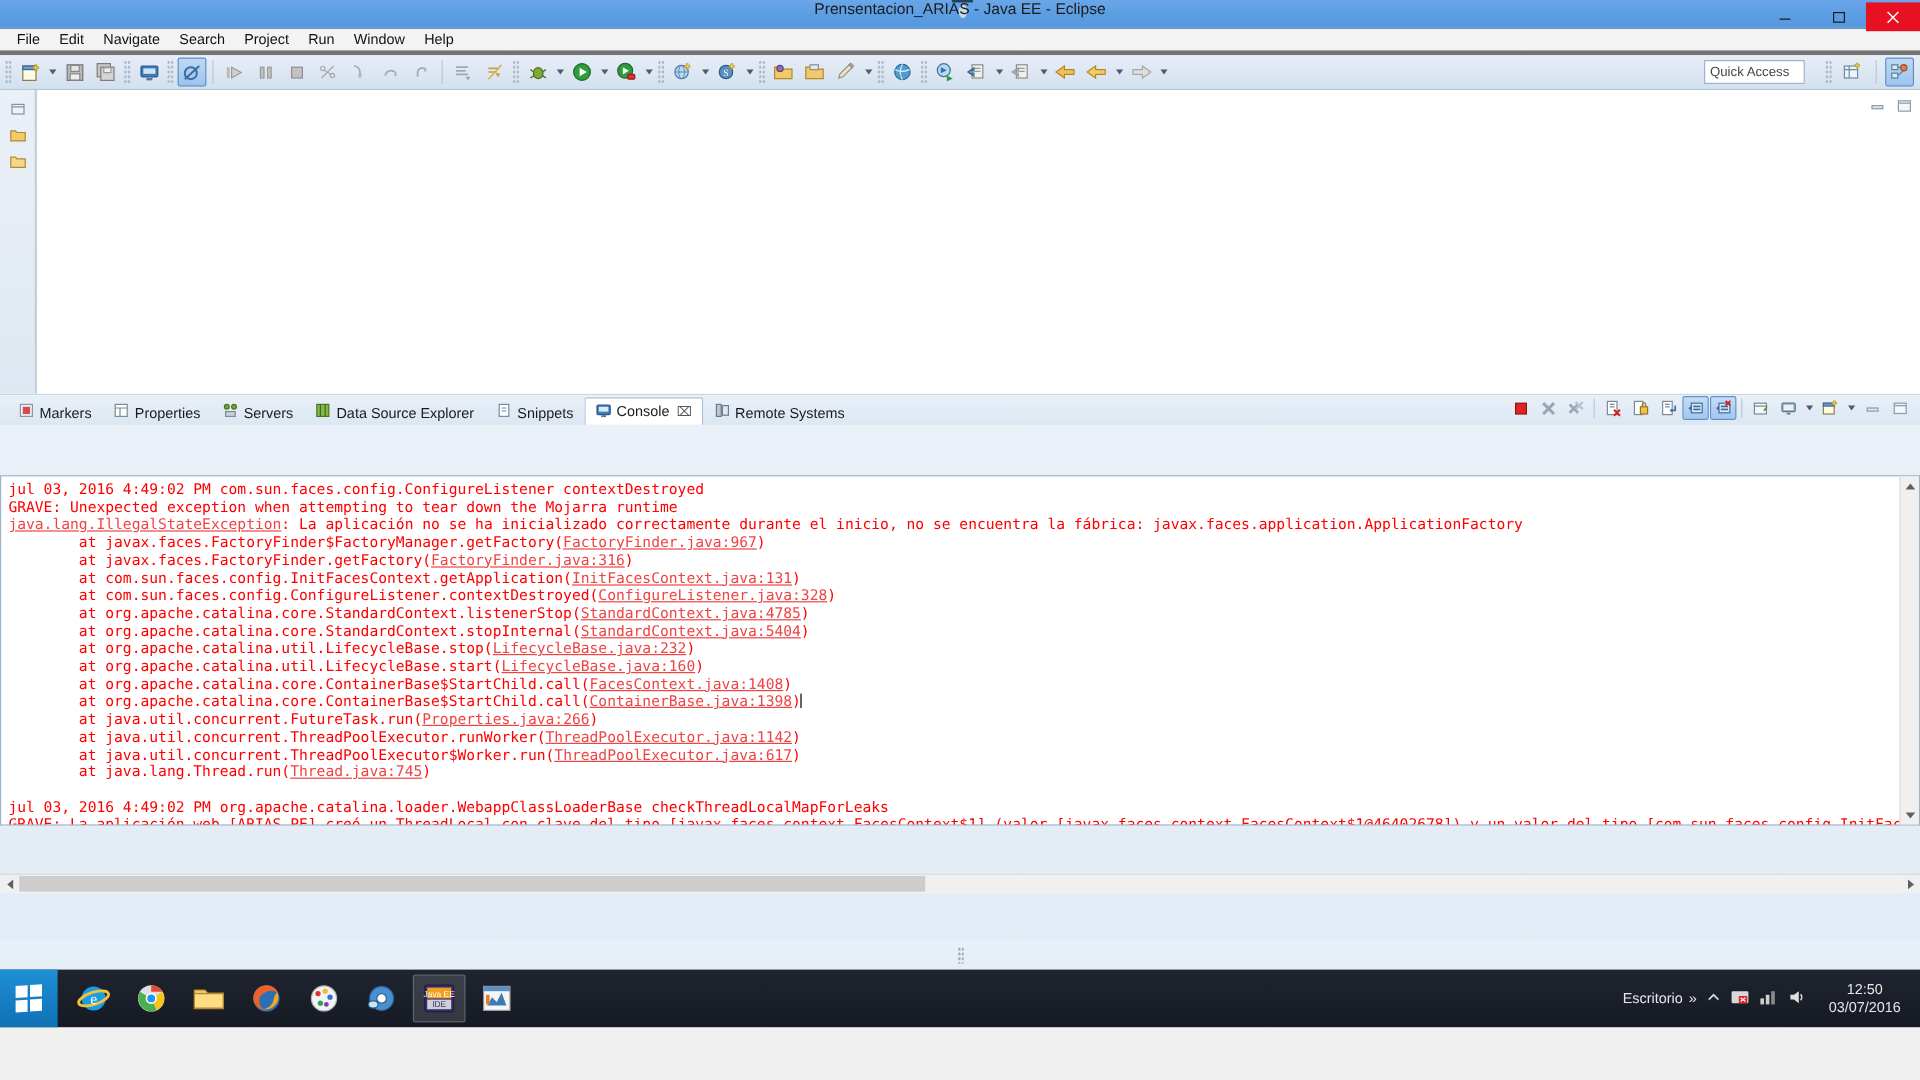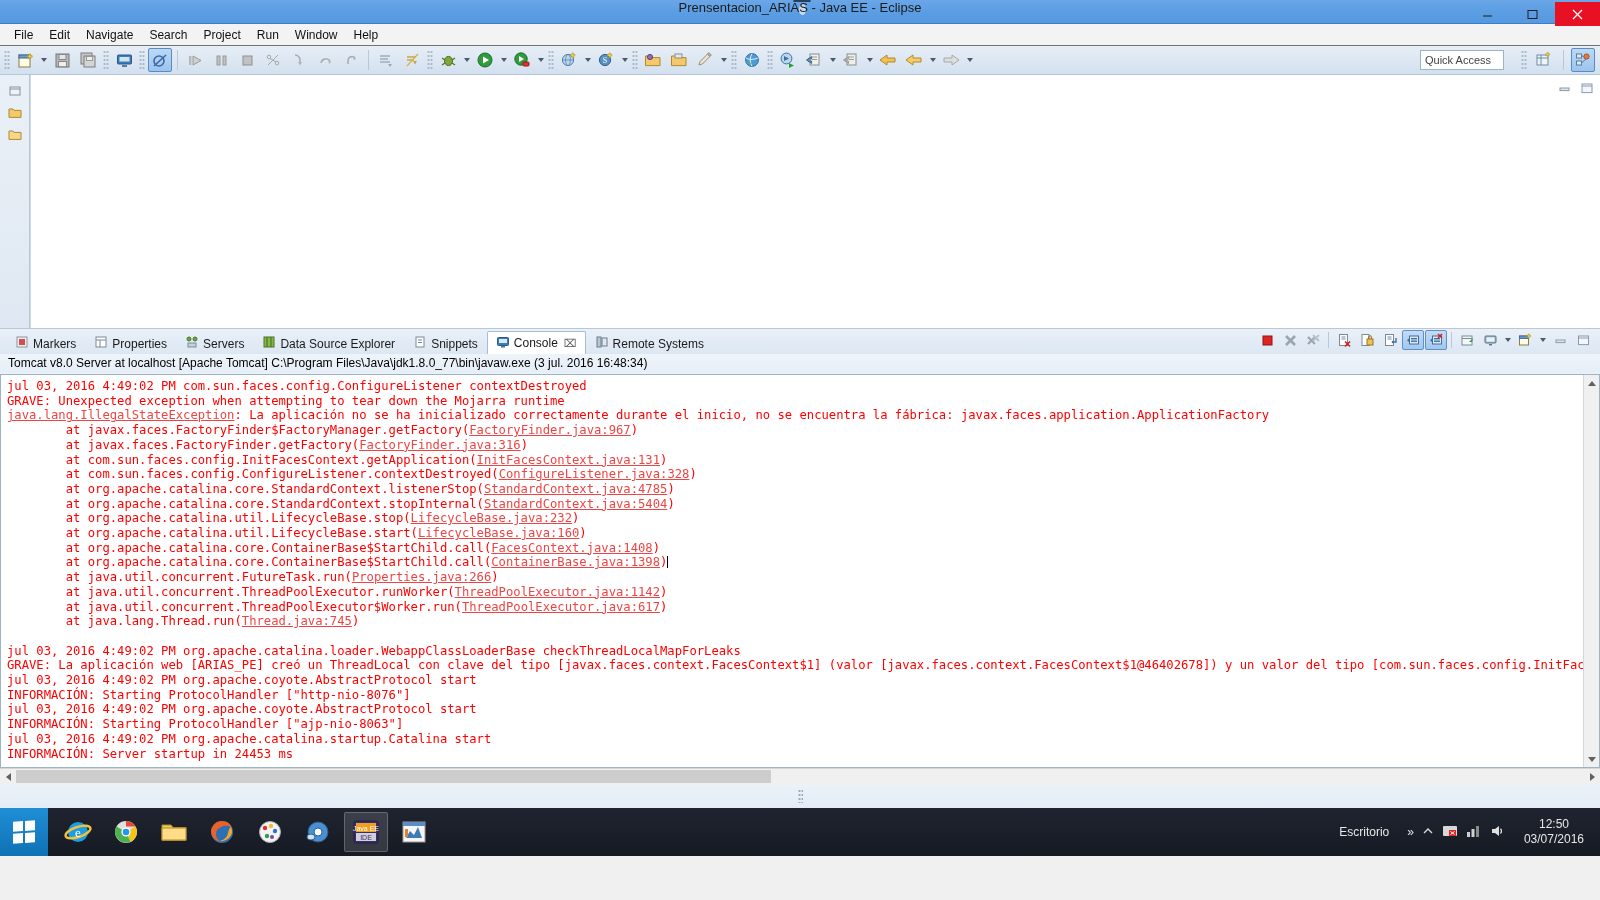--- a/index.html
+++ b/index.html
@@ -43,21 +43,21 @@
     color: #1d1d1d; font-size: 13px;
   }
   .win-btn.close { background: #e81123; color: #fff; }
   .win-btn svg { display: block; }
 
   
   .menubar {
     height: 22px; background: #f3f3f3;
     display: flex; align-items: center;
     padding-left: 6px;
-    border-bottom: 1px solid #737373;
+    border-bottom: 4px solid #737373;
     font-size: 12px;
   }
   .menu-item { padding: 2px 8px; color: #111; cursor: default; }
 
   
   .toolbar {
     height: 29px;
     background: linear-gradient(to bottom, #e7eef7 0%, #dbe6f2 60%, #d2e0ef 100%);
     display: flex; align-items: center;
     border-bottom: 1px solid #b5c6d8;
@@ -127,21 +127,21 @@
   .editor-min {
     position: absolute; right: 6px; top: 6px;
     display: flex; gap: 8px; align-items: center;
   }
 
   
   .panel {
     height: 480px;
     background: linear-gradient(to bottom,#eaf1f8,#e2ecf6);
     border-top: 1px solid #b9c7d6;
-    display: flex; flex-direction: column;
+    display: flex; flex-direction: column; gap: 40px;
   }
   .tabbar {
     height: 25px; display: flex; align-items: flex-end;
     padding-left: 6px; position: relative;
     background: linear-gradient(to bottom,#e9f0f8,#dce7f3);
   }
   .tab {
     display: flex; align-items: center; gap: 4px;
     height: 22px; padding: 0 8px;
     font-size: 12px; color: #1a1a1a;
@@ -268,21 +268,21 @@
     border-radius: 2px;
   }
   .task-item.running {
     background: rgba(255,255,255,.13);
     border: 1px solid rgba(255,255,255,.22);
   }
   .tray {
     margin-left: auto; display: flex; align-items: center;
     color: #e7e7e7; font-size: 12px; padding-right: 6px; gap: 8px;
   }
-  .tray-escritorio { display: flex; gap: 18px; }
+  .tray-escritorio { display: flex; gap: 5px; }
   .clock { text-align: center; line-height: 15px; font-size: 12px; padding: 0 10px; }
   .tray-icons { display: flex; align-items: center; gap: 8px; }
 </style>
 </head>
 <body>
 
 <div class="titlebar">
   <div class="title-icon"></div>
   <div class="title-text">Prensentacion_ARIAS - Java EE - Eclipse</div>
   <div class="win-buttons">
@@ -822,21 +822,20 @@
       </div>
       <div class="tt-btn">
         <svg width="15" height="15" viewBox="0 0 15 15">
             <rect x="2.5" y="3" width="10" height="8.6" fill="#f3f7fb" stroke="#8a9bab"></rect>
             <line x1="2.5" y1="5" x2="12.5" y2="5" stroke="#8a9bab"></line>
           </svg>
       </div>
     </div>
   </div>
 
-  <div class="console-header">Tomcat v8.0 Server at localhost [Apache Tomcat] C:\Program Files\Java\jdk1.8.0_77\bin\javaw.exe (3 jul. 2016 16:48:34)</div>
 
   <div class="console-body">
     <div class="console-text" id="console-text">jul 03, 2016 4:49:02 PM com.sun.faces.config.ConfigureListener contextDestroyed
 GRAVE: Unexpected exception when attempting to tear down the Mojarra runtime
 <span class="lnk">java.lang.IllegalStateException</span>: La aplicación no se ha inicializado correctamente durante el inicio, no se encuentra la fábrica: javax.faces.application.ApplicationFactory
         at javax.faces.FactoryFinder$FactoryManager.getFactory(<span class="lnk">FactoryFinder.java:967</span>)
         at javax.faces.FactoryFinder.getFactory(<span class="lnk">FactoryFinder.java:316</span>)
         at com.sun.faces.config.InitFacesContext.getApplication(<span class="lnk">InitFacesContext.java:131</span>)
         at com.sun.faces.config.ConfigureListener.contextDestroyed(<span class="lnk">ConfigureListener.java:328</span>)
         at org.apache.catalina.core.StandardContext.listenerStop(<span class="lnk">StandardContext.java:4785</span>)

